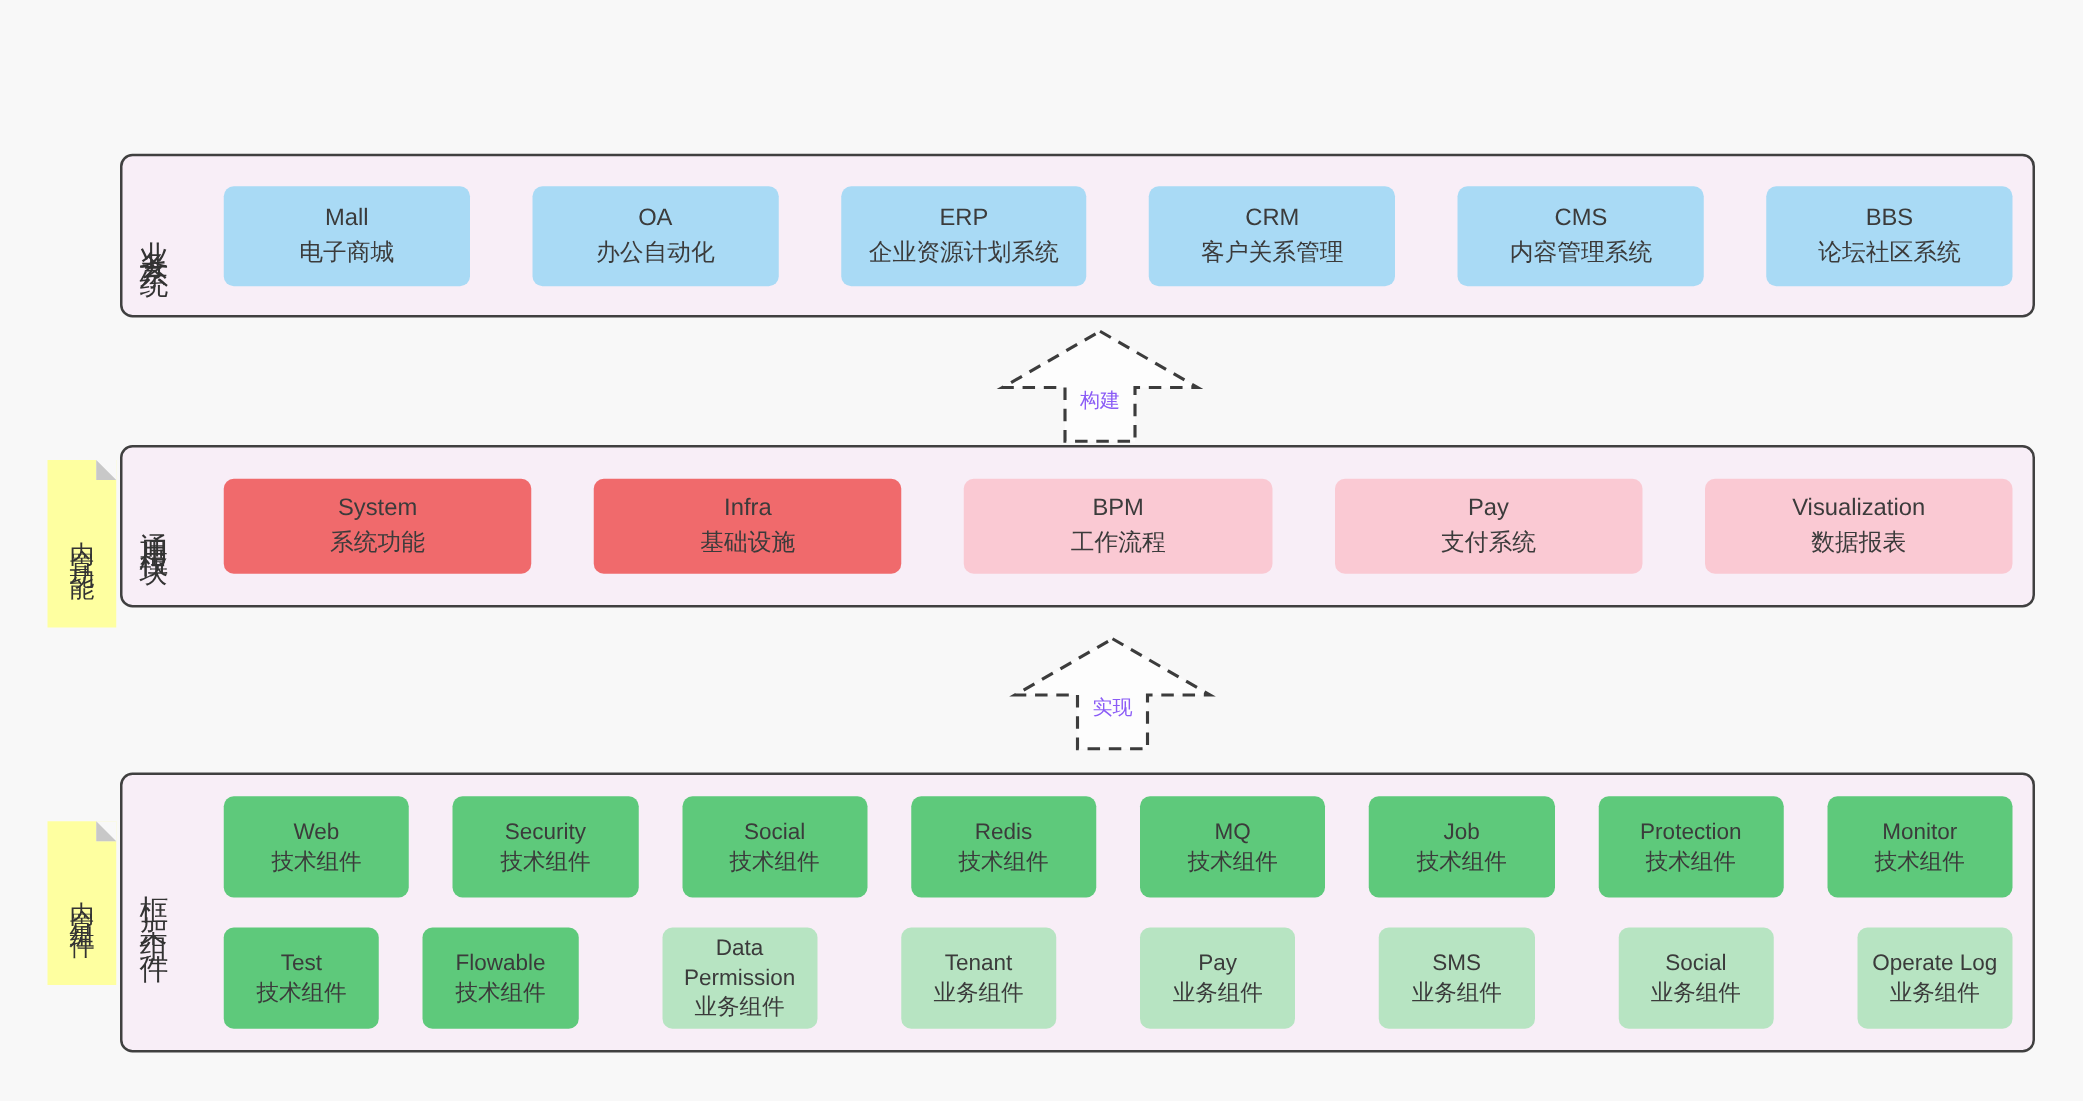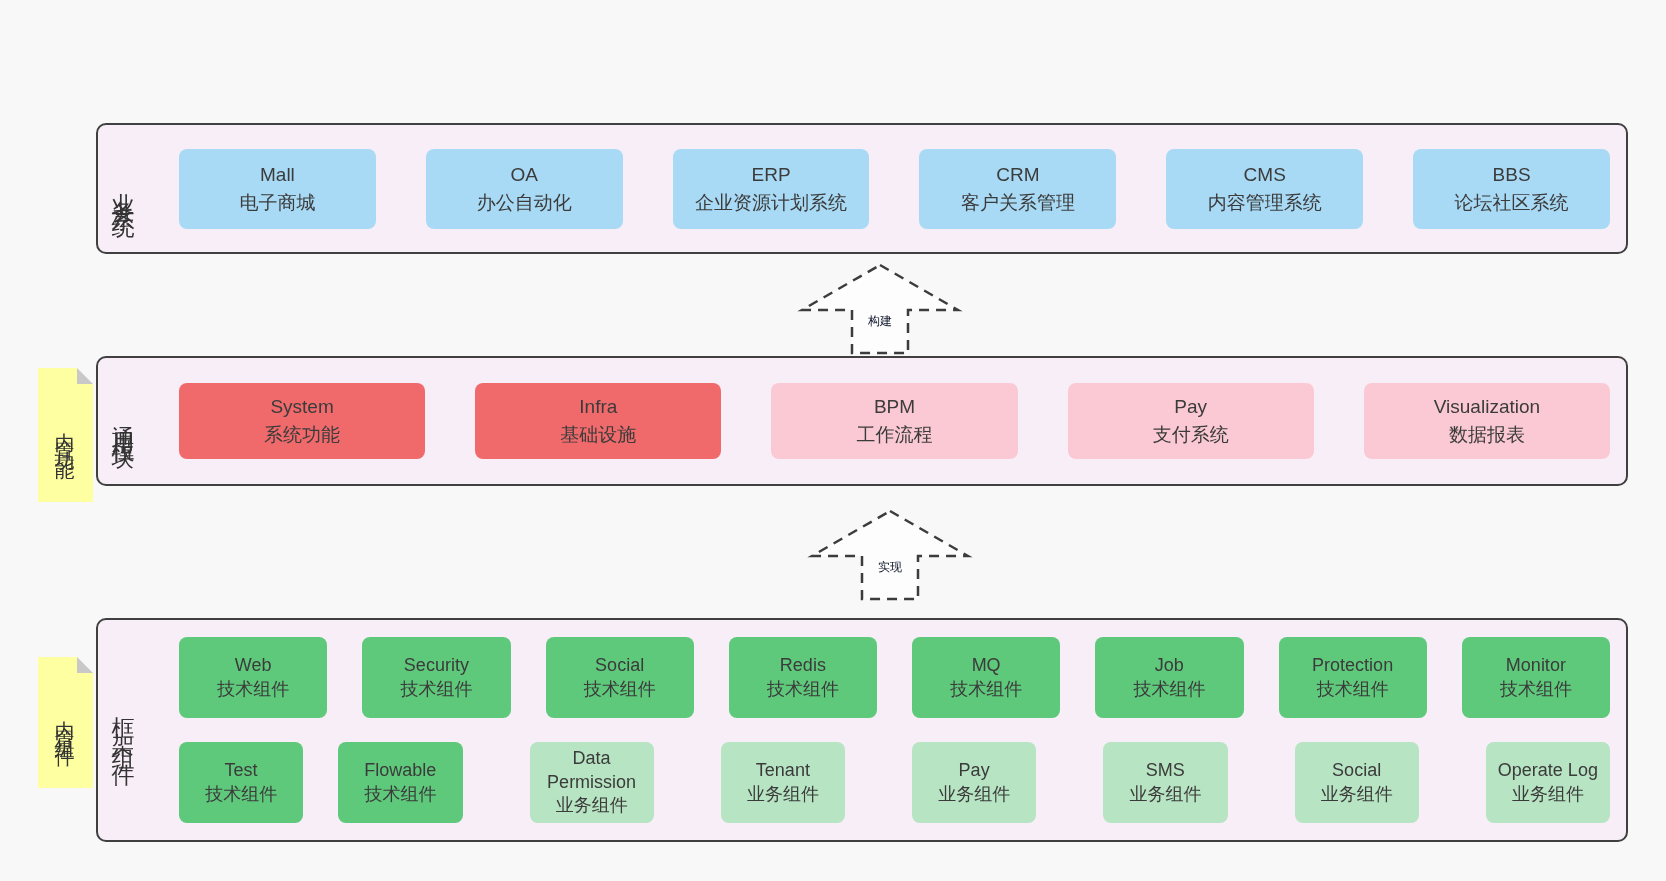--- a/index.html
+++ b/index.html
@@ -69,21 +69,21 @@
   .arrow-impl  { left:805px; top:508px; }
   .arrow svg { display:block; width:170px; height:94px; overflow:visible; }
   .arrow polygon {
     fill:var(--arrow-fill,#fdfdfd);
     stroke:var(--arrow-stroke,#3c3c3c);
     stroke-width:2.5; stroke-dasharray:10 7; stroke-linecap:butt;
   }
   .arrow-label {
     position:absolute; left:50%; top:63%; transform:translate(-50%,-50%);
     background:var(--arrow-fill,#fdfdfd); padding:0 3px;
-    font-size:12px; color:#0f172a; white-space:nowrap;
+    font-size:16px; color:#8b5cf6; white-space:nowrap;
   }
 </style>
 </head>
 <body>
 
 <div class="stage">
 
   <section class="layer layer-business">
     <div class="side-label">业务系统</div>
     <div class="rows">

